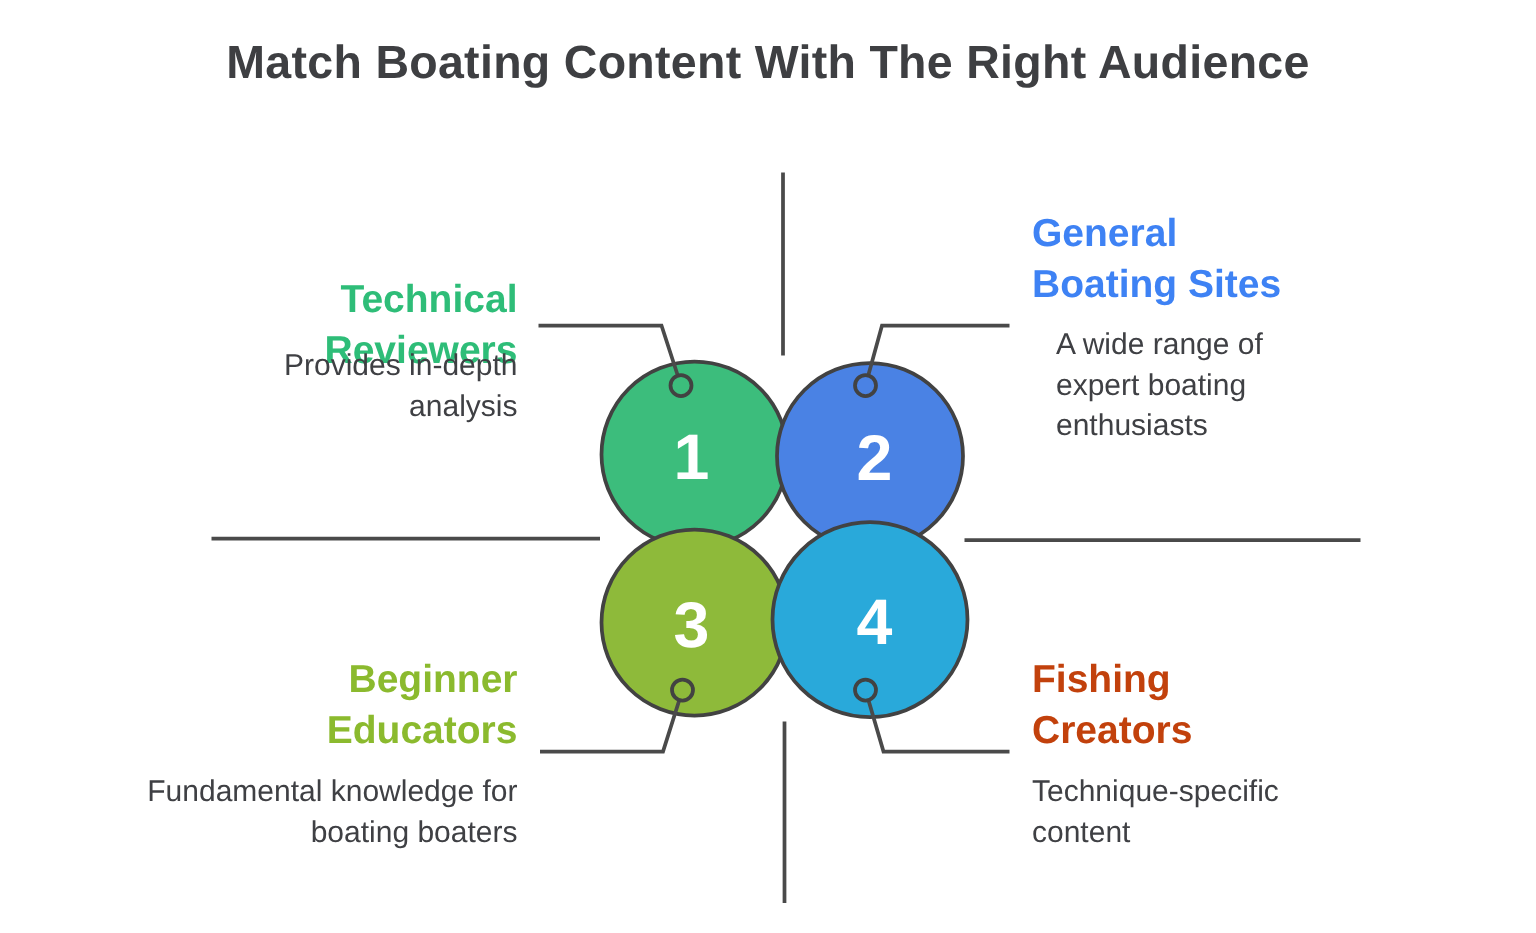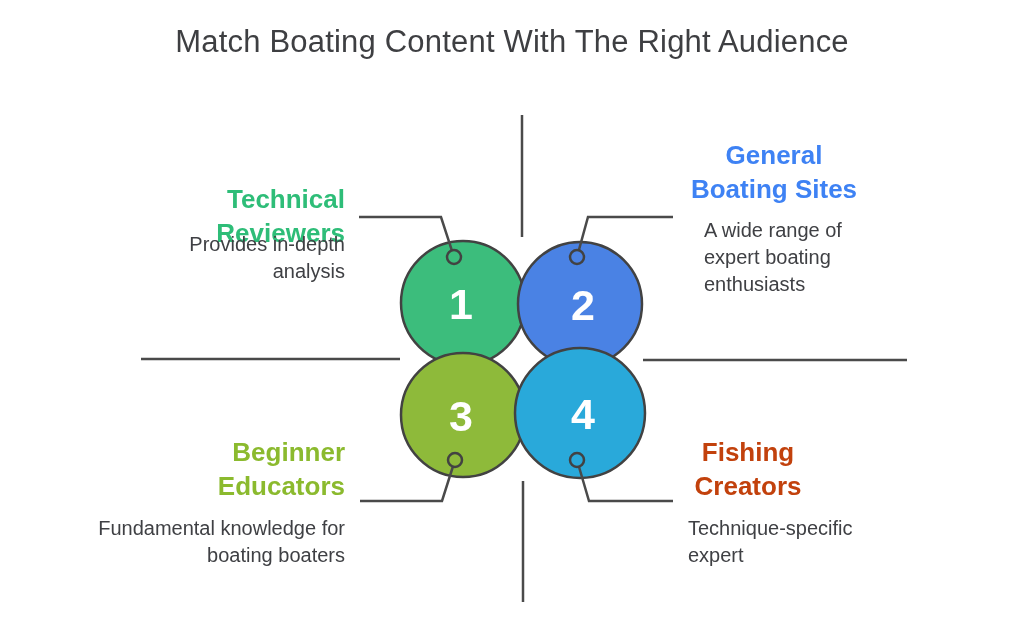--- a/index.html
+++ b/index.html
@@ -2,32 +2,32 @@
 <html><head>
 <meta charset="utf-8">
 <style>
   html,body { margin:0; padding:0; background:#ffffff; }
   .canvas {
     position:relative; width:1024px; height:622px; overflow:hidden;
     background:#ffffff; font-family:"Liberation Sans", sans-serif;
   }
   .title {
     position:absolute; top:24px; left:0; width:100%;
-    text-align:center; font-size:31px; font-weight:400;
+    text-align:center; font-size:31px; font-weight:700;
     color:#3e3f42; letter-spacing:.2px;
   }
   .diagram-svg { position:absolute; left:0; top:0; }
   .axis, .connector { stroke:#4a4a4a; stroke-width:2.5; fill:none; }
   .bubble { stroke:#424242; stroke-width:2.5; }
   .dot { stroke:#424242; stroke-width:2.5; }
   .num {
     font-family:"Liberation Sans", sans-serif;
     font-size:43px; font-weight:700; text-anchor:middle;
   }
-  .label-name { position:absolute; font-size:26px; font-weight:700; line-height:34px;text-align:center; }
+  .label-name { position:absolute; font-size:26px; font-weight:700; line-height:34px; }
   .label-desc { position:absolute; font-size:20px; line-height:27px; color:#3f4044; }
   .align-right { text-align:right; }
   
   .tl-name { top:150px; right:679px; width:210px;margin-top:32px; }
   .tl-desc { top:231px; right:679px; width:220px;text-align:right; }
   .tr-name { top:138px; left:688px;  width:172px; }
   .tr-desc { top:217px; left:704px;  width:160px; }
   .bl-name { top:435px; right:679px; width:210px; }
   .bl-desc { top:515px; right:679px; width:300px; }
   .br-name { top:435px; left:688px;  width:120px; }
@@ -71,15 +71,15 @@
   <div class="label-name align-right tl-name" style="color: rgb(46, 189, 120);">Technical Reviewers</div>
   <div class="label-desc align-right tl-desc">Provides in-depth analysis</div>
 
   <div class="label-name tr-name" style="color: rgb(62, 130, 244);">General Boating Sites</div>
   <div class="label-desc tr-desc">A wide range of expert boating enthusiasts</div>
 
   <div class="label-name align-right bl-name" style="color: rgb(139, 186, 46);">Beginner Educators</div>
   <div class="label-desc align-right bl-desc">Fundamental knowledge for boating boaters</div>
 
   <div class="label-name br-name" style="color: #c2410c;">Fishing Creators</div>
-  <div class="label-desc br-desc">Technique-specific expert</div>
+  <div class="label-desc br-desc">Technique-specific content</div>
 
 </div>
 
 </body></html>

